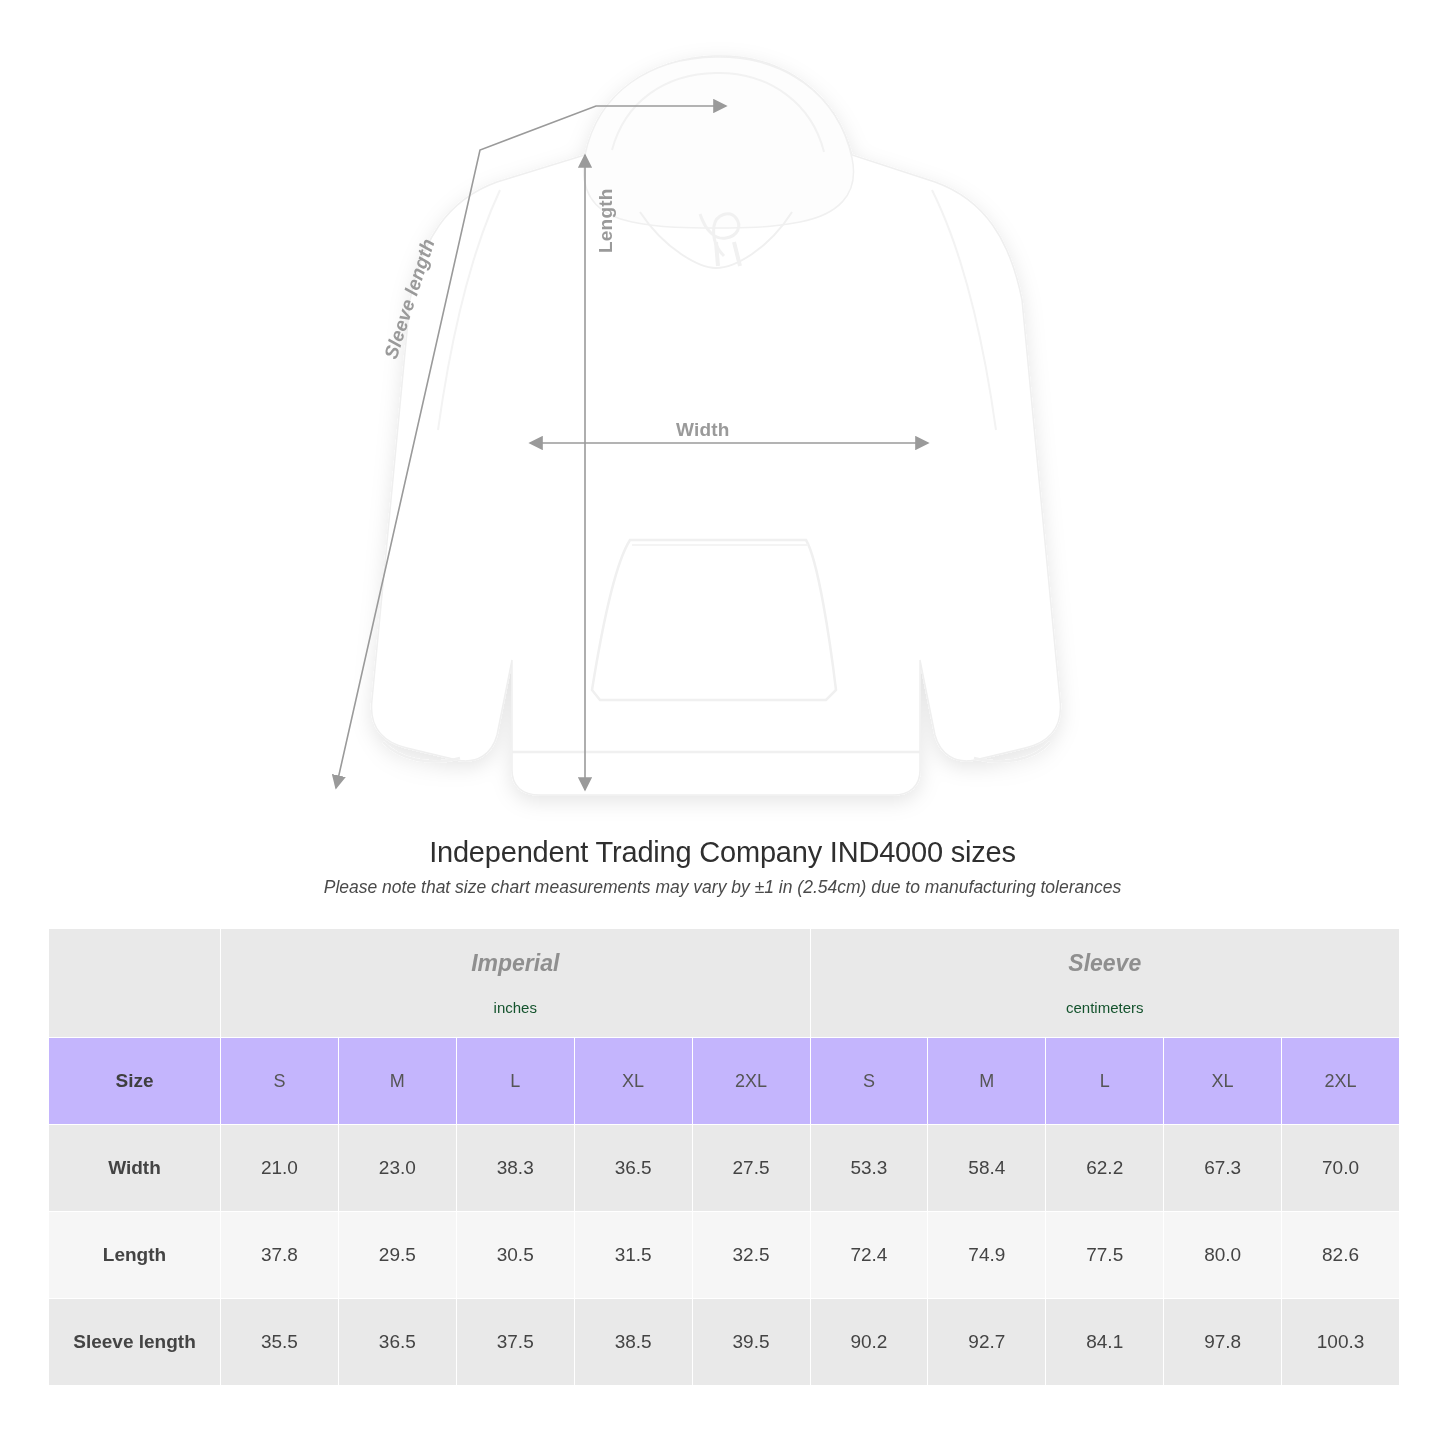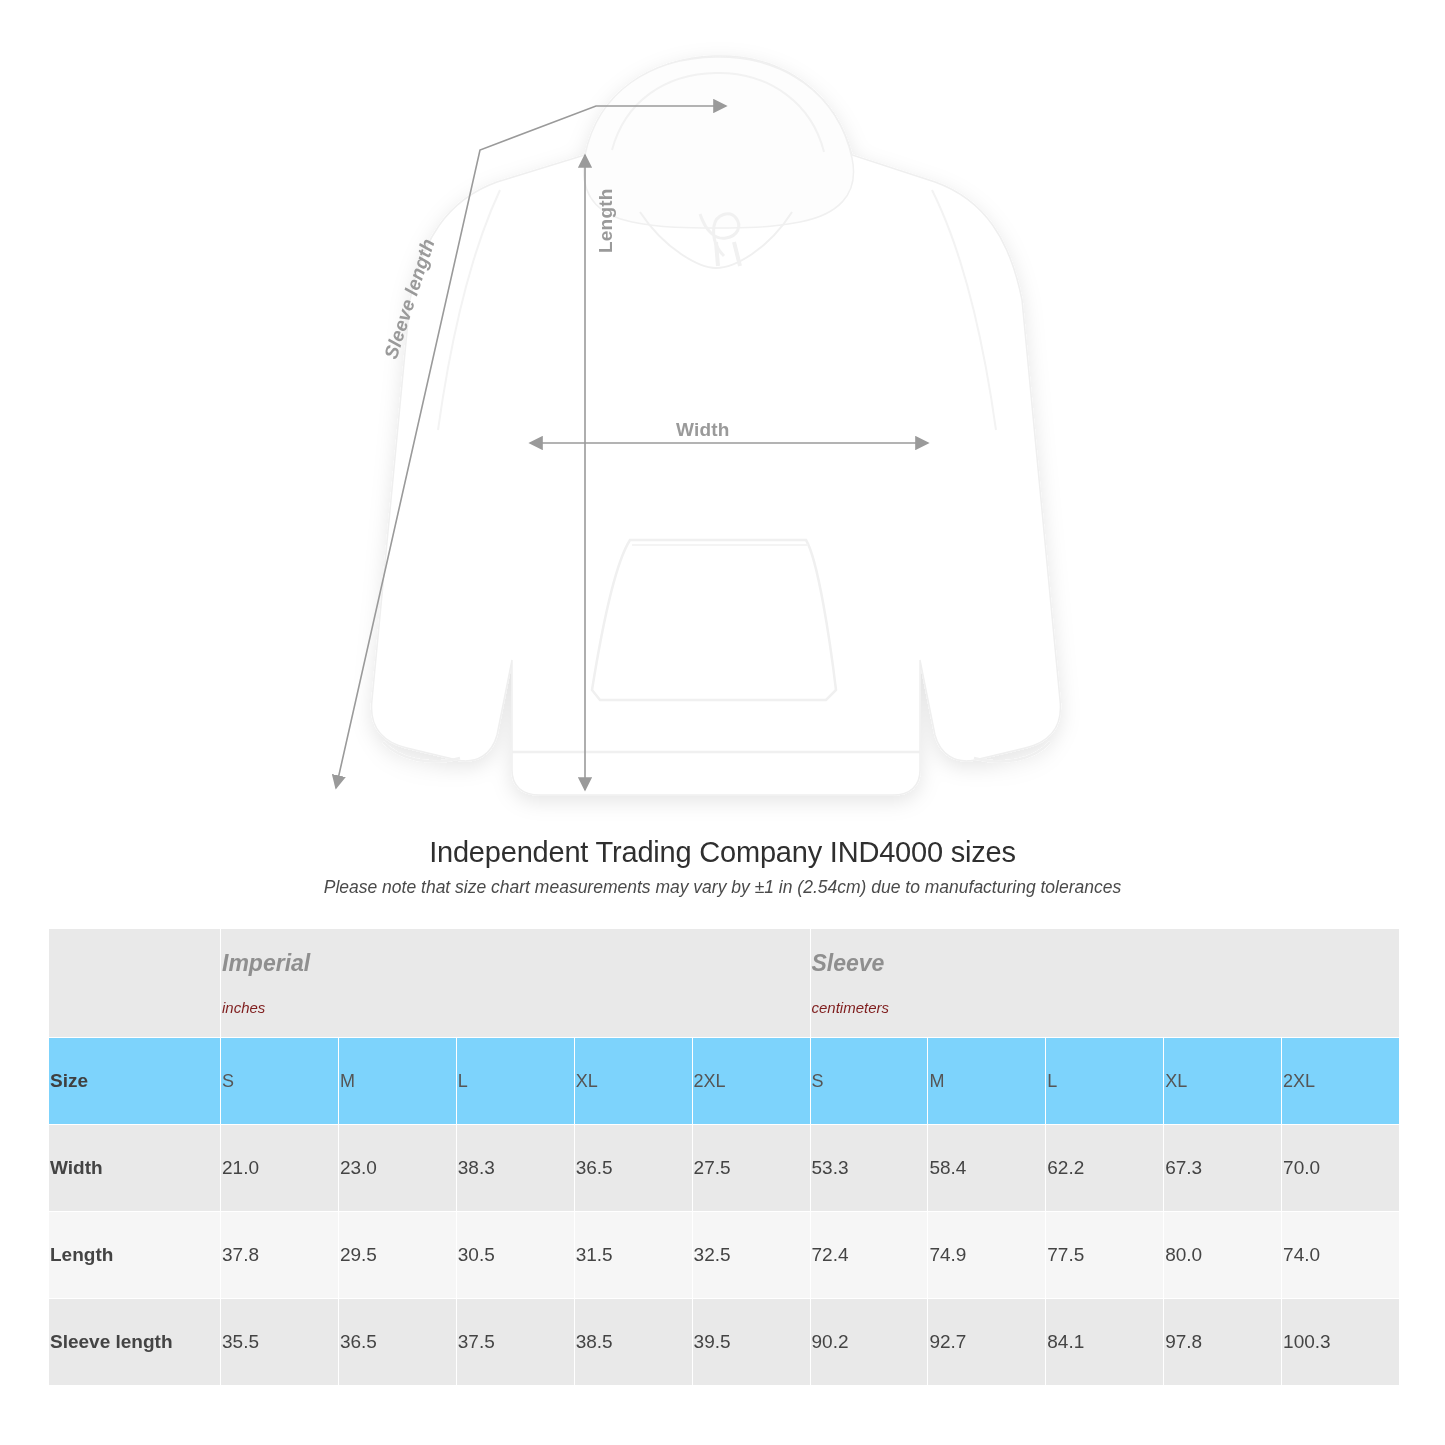--- a/index.html
+++ b/index.html
@@ -80,40 +80,40 @@
   .table-wrap {
     margin: 30px 48px 0 48px;
   }
   table.sizes {
     width: 1349px;
     border-collapse: collapse;
     table-layout: fixed;
   }
   table.sizes td, table.sizes th {
     border: 1px solid #ffffff;
+    text-align: center;
     vertical-align: middle;
   }
   .unit-head {
     background: #e9e9e9;
     height: 106px;
   }
   .unit-name {
     font-size: 23px;
     font-weight: bold;
     font-style: italic;
     color: #8f8f8f;
   }
   .unit-sub {
     font-size: 15px;
-    font-style: italic;
-    color: #7f1d1d;
+    color: #14532d;
     margin-top: 22px;
   }
   .row-size td {
-    background: #7dd3fc;
+    background: #c4b5fd;
     height: 84px;
     font-size: 18px;
     color: #555;
   }
   .row-size td.rowhead {
     font-weight: bold;
     color: #3f3f3f;
     font-size: 19px;
   }
   .row-a td {
@@ -283,21 +283,21 @@
           <td class="rowhead">Length</td>
           <td>37.8</td>
           <td>29.5</td>
           <td>30.5</td>
           <td>31.5</td>
           <td>32.5</td>
           <td>72.4</td>
           <td>74.9</td>
           <td>77.5</td>
           <td>80.0</td>
-          <td>74.0</td>
+          <td>82.6</td>
         </tr>
 
         <tr class="row-a">
           <td class="rowhead">Sleeve length</td>
           <td>35.5</td>
           <td>36.5</td>
           <td>37.5</td>
           <td>38.5</td>
           <td>39.5</td>
           <td>90.2</td>

